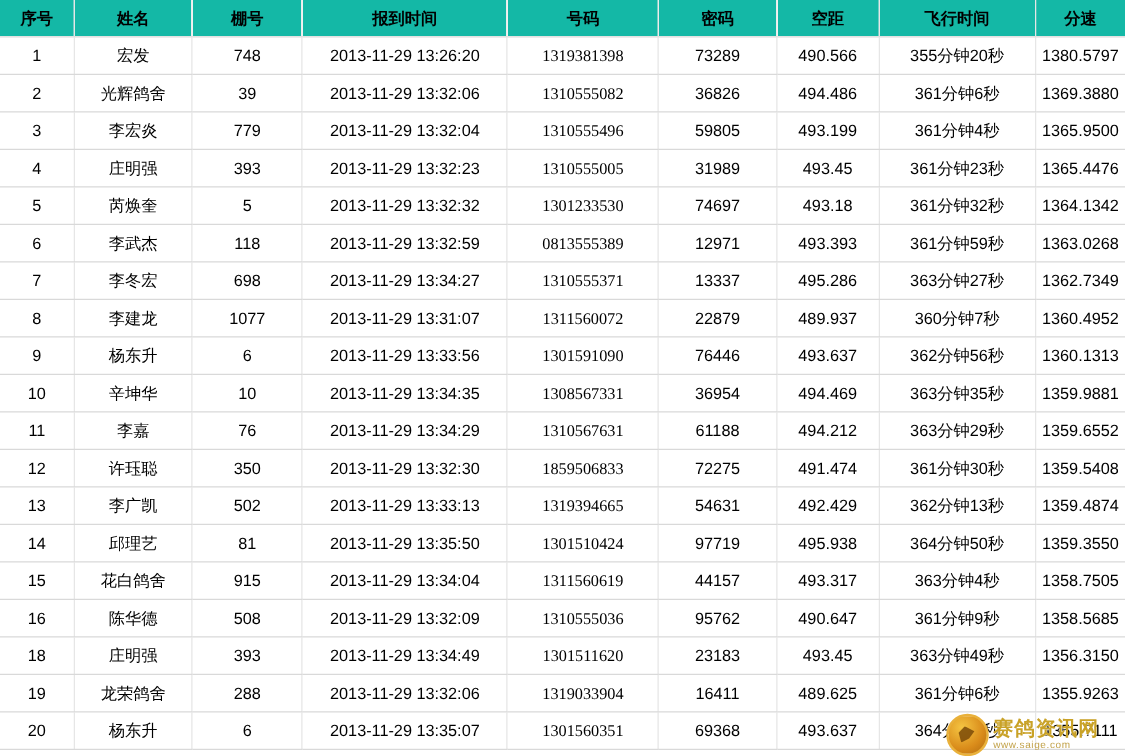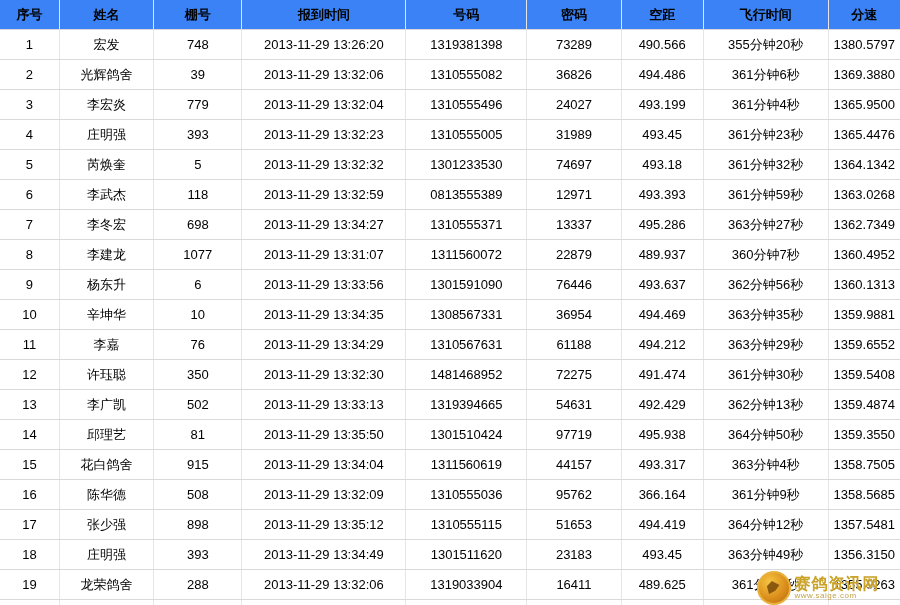--- a/index.html
+++ b/index.html
@@ -31,40 +31,40 @@
     white-space: nowrap;
     overflow: hidden;
   }
   #results-table th:last-child, #results-table td:last-child {
     border-right: none;
   }
   thead th {
     font-weight: bold;
     font-size: 14px;
     height: 26px;
-    background: #3b82f6;
+    background: #14b8a6;
     border-bottom: 1px solid #c8c8c8;
     color: #000;
   }
   
   .c-seq    { width: 58px; }
   .c-name   { width: 92px; }
   .c-pen    { width: 86px; }
   .c-time   { width: 160px; }
   .c-num    { width: 118px; }
   .c-pass   { width: 92px; margin-left: 36px; }
   .c-dist   { width: 80px; }
   .c-fly    { width: 122px; }
   .c-speed  { width: 70px; }
 
   td.c-seq   { font-size: 13px; }
   td.c-name  { font-size: 14px; }
   td.c-pen   { font-size: 13px; }
   td.c-time  { font-size: 12.5px; letter-spacing: 0px; }
-  td.c-num   { font-size: 12.5px; }
+  td.c-num   { font-size: 12.5px; font-family: Liberation Serif, serif; }
   td.c-pass  { font-size: 12.5px; }
   td.c-dist  { font-size: 12.5px; }
   td.c-fly   { font-size: 13px; }
   td.c-speed { font-size: 12.5px; }
 
   
   .watermark {
     position: absolute;
     right: 0px;
     bottom: 0px;
@@ -166,21 +166,21 @@
         <td class="c-dist">494.486</td>
         <td class="c-fly">361分钟6秒</td>
         <td class="c-speed">1369.3880</td>
       </tr>
       <tr>
         <td class="c-seq">3</td>
         <td class="c-name">李宏炎</td>
         <td class="c-pen">779</td>
         <td class="c-time">2013-11-29 13:32:04</td>
         <td class="c-num">1310555496</td>
-        <td class="c-pass">24027</td>
+        <td class="c-pass">59805</td>
         <td class="c-dist">493.199</td>
         <td class="c-fly">361分钟4秒</td>
         <td class="c-speed">1365.9500</td>
       </tr>
       <tr>
         <td class="c-seq">4</td>
         <td class="c-name">庄明强</td>
         <td class="c-pen">393</td>
         <td class="c-time">2013-11-29 13:32:23</td>
         <td class="c-num">1310555005</td>
@@ -264,21 +264,21 @@
         <td class="c-pass">61188</td>
         <td class="c-dist">494.212</td>
         <td class="c-fly">363分钟29秒</td>
         <td class="c-speed">1359.6552</td>
       </tr>
       <tr>
         <td class="c-seq">12</td>
         <td class="c-name">许珏聪</td>
         <td class="c-pen">350</td>
         <td class="c-time">2013-11-29 13:32:30</td>
-        <td class="c-num">1481468952</td>
+        <td class="c-num">1859506833</td>
         <td class="c-pass">72275</td>
         <td class="c-dist">491.474</td>
         <td class="c-fly">361分钟30秒</td>
         <td class="c-speed">1359.5408</td>
       </tr>
       <tr>
         <td class="c-seq">13</td>
         <td class="c-name">李广凯</td>
         <td class="c-pen">502</td>
         <td class="c-time">2013-11-29 13:33:13</td>
@@ -310,34 +310,23 @@
         <td class="c-fly">363分钟4秒</td>
         <td class="c-speed">1358.7505</td>
       </tr>
       <tr>
         <td class="c-seq">16</td>
         <td class="c-name">陈华德</td>
         <td class="c-pen">508</td>
         <td class="c-time">2013-11-29 13:32:09</td>
         <td class="c-num">1310555036</td>
         <td class="c-pass">95762</td>
-        <td class="c-dist">366.164</td>
+        <td class="c-dist">490.647</td>
         <td class="c-fly">361分钟9秒</td>
         <td class="c-speed">1358.5685</td>
-      </tr>
-      <tr>
-        <td class="c-seq">17</td>
-        <td class="c-name">张少强</td>
-        <td class="c-pen">898</td>
-        <td class="c-time">2013-11-29 13:35:12</td>
-        <td class="c-num">1310555115</td>
-        <td class="c-pass">51653</td>
-        <td class="c-dist">494.419</td>
-        <td class="c-fly">364分钟12秒</td>
-        <td class="c-speed">1357.5481</td>
       </tr>
       <tr>
         <td class="c-seq">18</td>
         <td class="c-name">庄明强</td>
         <td class="c-pen">393</td>
         <td class="c-time">2013-11-29 13:34:49</td>
         <td class="c-num">1301511620</td>
         <td class="c-pass">23183</td>
         <td class="c-dist">493.45</td>
         <td class="c-fly">363分钟49秒</td>

